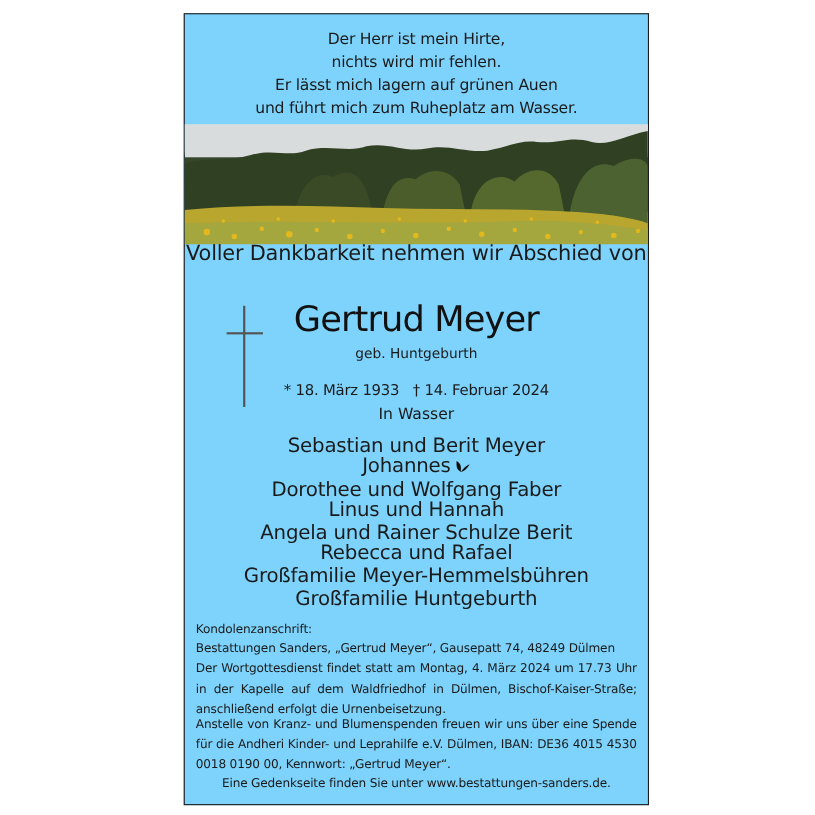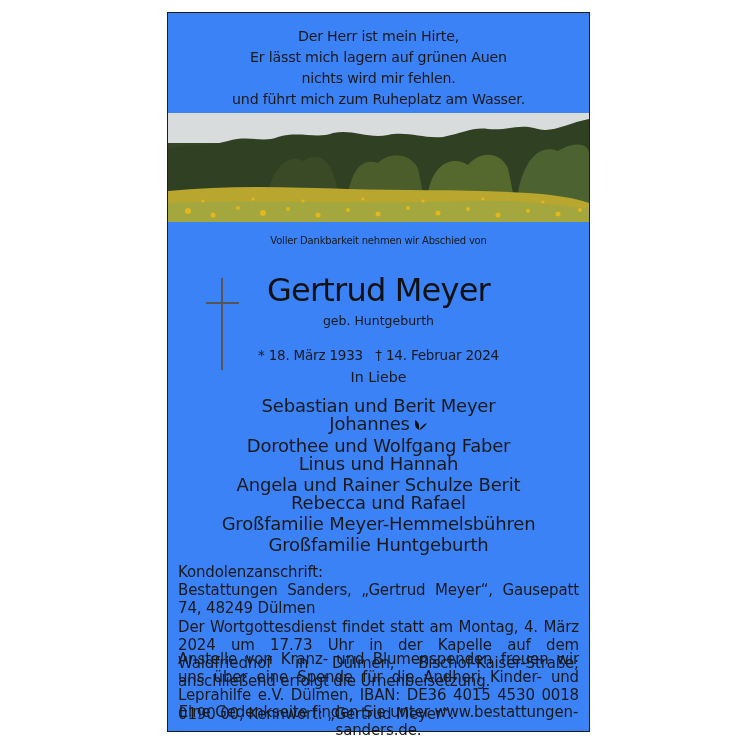--- a/index.html
+++ b/index.html
@@ -1,50 +1,50 @@
 <!DOCTYPE html>
 <html><head>
 <meta charset="utf-8">
 <style>
   html, body { margin:0; padding:0; background:#ffffff; }
   body { width:741px; height:741px; position:relative; overflow:hidden;
          font-family:"DejaVu Sans", "Liberation Sans", sans-serif; color:#1a1a1a; }
   .card { position:absolute; left:167px; top:12px; width:421px; height:718px;
-          border:1.6px solid #1c1c1c; background:#3b82f6; }
+          border:1.6px solid #1c1c1c; background:#7dd3fc; }
   .abs { position:absolute; left:0; width:100%; text-align:center; white-space:nowrap; }
   .psalm { top:13px; font-size:14.2px; line-height:21px; letter-spacing:-0.2px; }
   .photo { position:absolute; left:0; top:100px; width:100%; height:109px; overflow:hidden;
            background:linear-gradient(#dde0e0 0%, #d4d8d6 22%, #38472a 26%, #2e3f22 45%, #3f5628 60%, #5b6e33 70%, #b3a22a 73%, #c8b12e 82%, #99a53c 92%, #b7a234 100%); }
   .photo svg { display:block; }
-  .intro { top:222px; font-size:10px; letter-spacing:-0.2px; }
+  .intro { top:206px; font-size:19px; letter-spacing:-0.2px; }
   .name { top:258px; font-size:32px; letter-spacing:-0.8px; color:#111; }
   .maiden { top:300px; font-size:12.5px; }
   .dates { top:334px; font-size:13.5px; letter-spacing:-0.2px; }
   .cross-v { position:absolute; left:53px; top:265px; width:1.5px; height:92px; background:#555; }
   .cross-h { position:absolute; left:38px; top:289px; width:33px; height:1.5px; background:#555; }
   .love { top:356px; font-size:14.2px; }
   .family { top:384px; font-size:18px; line-height:18px; letter-spacing:-0.2px; }
   .family .grp { margin-bottom:3px; }
   .butterfly { display:inline-block; vertical-align:-1px; margin-left:4px; }
-  .info { position:absolute; left:10px; width:401px; font-size:15px; line-height:18.2px;
+  .info { position:absolute; left:10px; width:401px; font-size:11px; line-height:18.2px;
           text-align:justify; letter-spacing:-0.15px; }
   .info p { margin:0; }
   .k1 { top:550px; }
   .k2 { top:637px; }
   .k3 { top:690px; text-align:center; }
 </style>
 </head>
 <body>
 
 <div class="card">
 
   <div class="abs psalm">
     <div>Der Herr ist mein Hirte,</div>
+    <div>nichts wird mir fehlen.</div>
     <div>Er lässt mich lagern auf grünen Auen</div>
-    <div>nichts wird mir fehlen.</div>
     <div>und führt mich zum Ruheplatz am Wasser.</div>
   </div>
 
   <div class="photo">
     <svg width="421" height="109" viewBox="0 0 421 109" xmlns="http://www.w3.org/2000/svg">
       <rect x="0" y="0" width="421" height="30" fill="#d9dcdc"></rect>
       <path d="M0,36 C20,30 40,34 60,28 C80,22 95,30 110,24 C130,18 150,26 165,20 C185,16 200,26 220,22 C240,18 255,26 275,24 C295,20 305,14 320,16 C340,18 350,10 370,16 C385,20 400,10 421,6 L421,80 L0,80 Z" fill="#2f4023"></path>
       <path d="M180,80 C185,55 195,45 210,50 C220,40 240,38 250,55 L255,80 Z" fill="#4a5d2a"></path>
       <path d="M260,80 C265,50 285,42 300,52 C310,40 330,36 340,55 L345,80 Z" fill="#55692e"></path>
       <path d="M350,80 C355,50 370,30 390,38 C405,28 421,30 421,40 L421,95 Z" fill="#4c6230"></path>
@@ -82,21 +82,21 @@
 
   <div class="cross-v"></div>
   <div class="cross-h"></div>
 
   <div class="abs name">Gertrud Meyer</div>
   <div class="abs maiden">geb. Huntgeburth</div>
   <div class="abs dates">
     <span>* 18. März 1933</span>&nbsp;&nbsp;&nbsp;<span>† 14. Februar 2024</span>
   </div>
 
-  <div class="abs love">In Liebe</div>
+  <div class="abs love">In Wasser</div>
 
   <div class="abs family">
     <div class="grp">
       <div>Sebastian und Berit Meyer</div>
       <div><span>Johannes</span><span class="butterfly"><svg width="14" height="12" viewBox="0 0 14 12">
               <path d="M1,1 C3,2 5,4 5,7 L5,11 C3,10 1,8 1,5 Z" fill="#111"></path>
               <path d="M5,11 C7,8 10,5 13,4 C11,7 9,10 5,11 Z" fill="#111"></path>
             </svg></span></div>
     </div>
     <div class="grp">

